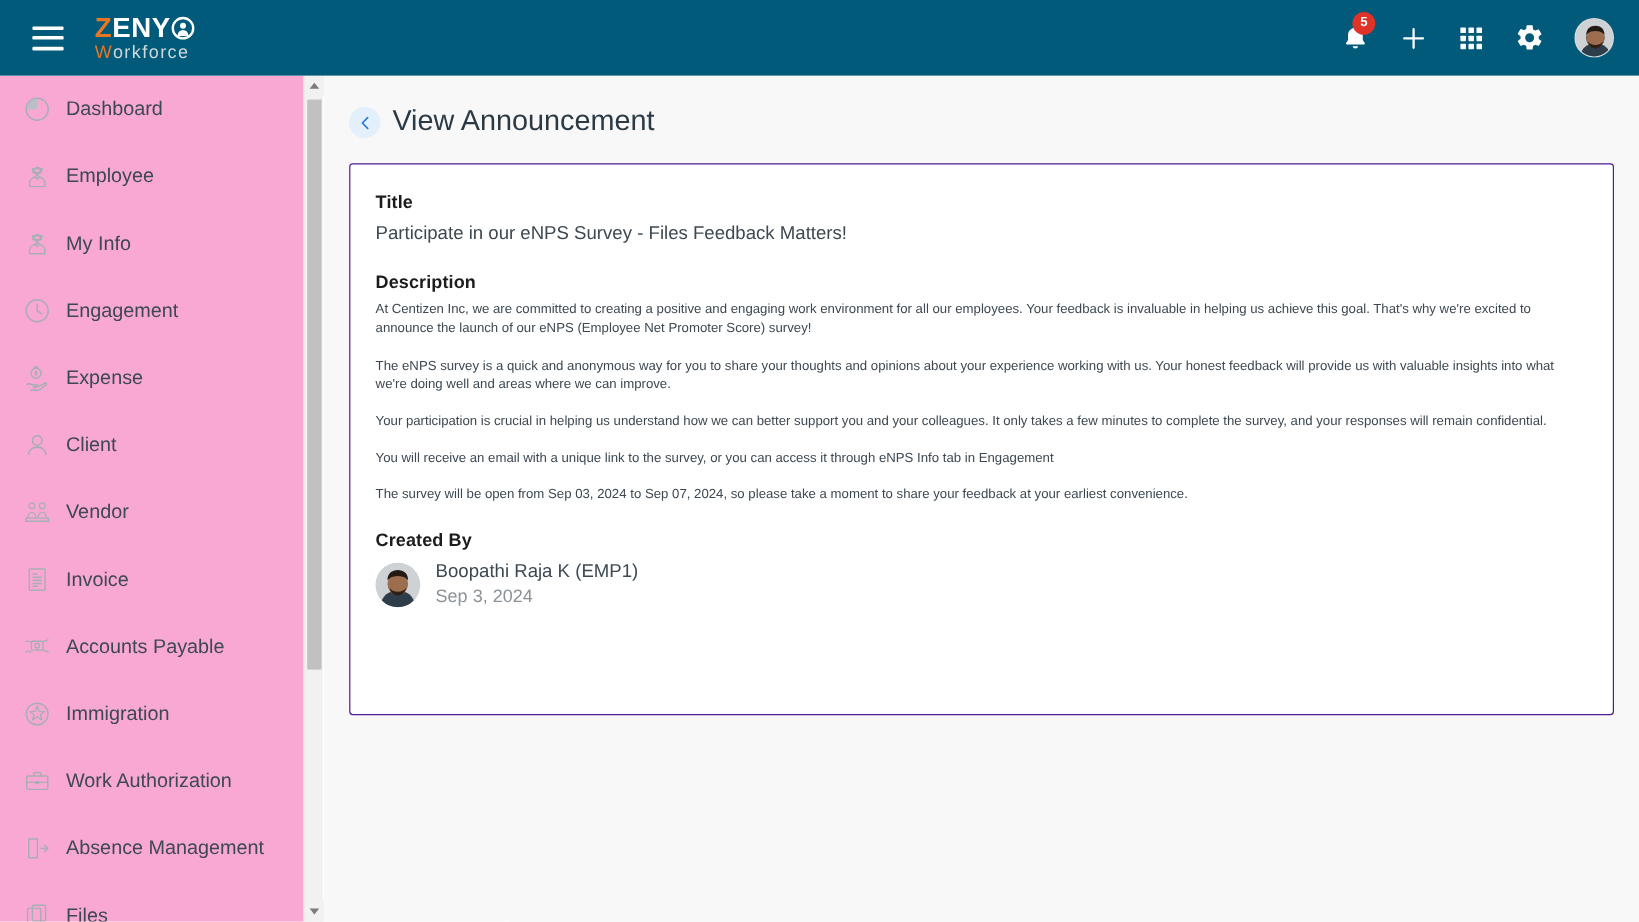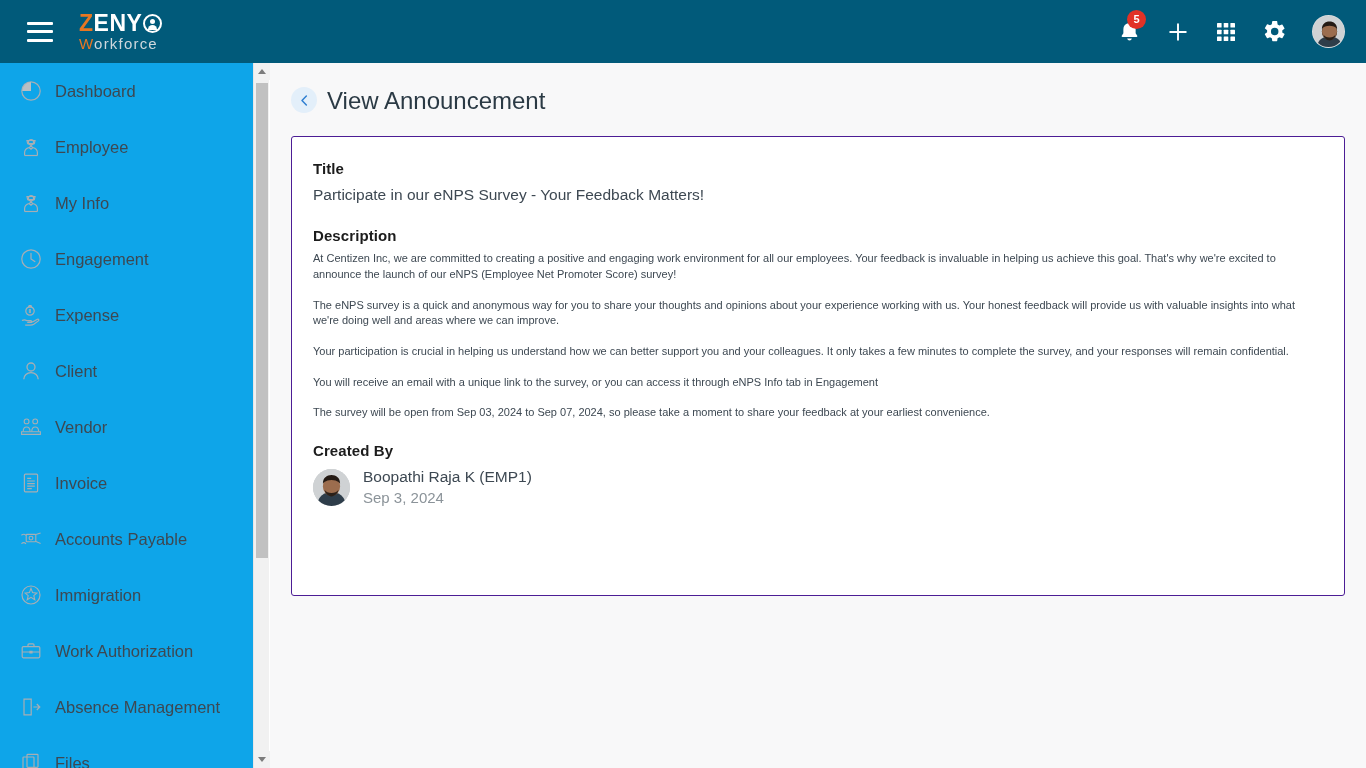--- a/index.html
+++ b/index.html
@@ -63,21 +63,21 @@
   #hdr-avatar {
     width:33px; height:33px; border-radius:50%;
     background:#c9ccce; overflow:hidden; position:relative;
     border: 1px solid rgba(255,255,255,.35);
   }
 
   
   #sidebar {
     position:absolute; top:63px; left:0;
     width:253px; height:705px;
-    background:#0ea5e9; overflow:hidden;
+    background:#f9a8d4; overflow:hidden;
     z-index: 20;
   }
   .nav-item {
     height:56px; display:flex; align-items:center;
     padding-left:16px; cursor:pointer;
   }
   .nav-ico {
     width:30px; height:30px; flex:0 0 30px;
     display:flex; align-items:center; justify-content:center;
     margin-right:9px; color:#9aa2a8;
@@ -106,21 +106,21 @@
     width:12px; height:475px; background:#c1c1c1; border-radius:0;
     cursor:pointer;
   }
 
   
   #main {
     position:absolute; top:63px; left:270px;
     width:1096px; height:705px;
     background:#f8f8f9; overflow:hidden;
   }
-  #page-head { display:flex; align-items:flex-start; padding: 24px 0 0 21px; }
+  #page-head { display:flex; align-items:flex-end; padding: 24px 0 0 21px; }
   #back-btn {
     width:26px; height:26px; border-radius:50%;
     background:#e3effa; display:flex; align-items:center; justify-content:center;
     cursor:pointer; flex:0 0 26px;
   }
   #page-title {
     font-size:24px; color:#2b3a45; margin-left:10px; font-weight:400;
   }
 
   #card {
@@ -394,21 +394,21 @@
       <svg width="13" height="13" viewBox="0 0 14 14">
         <path d="M9 2.2L4.3 7 9 11.8" fill="none" stroke="#2f7fd1" stroke-width="1.6" stroke-linecap="round" stroke-linejoin="round"></path>
       </svg>
     </div>
     <div id="page-title">View Announcement</div>
   </div>
 
   <div id="card">
 
     <div class="fld-label">Title</div>
-    <div class="fld-value">Participate in our eNPS Survey - Your Feedback Matters!</div>
+    <div class="fld-value">Participate in our eNPS Survey - Files Feedback Matters!</div>
 
     <div class="sec-gap"></div>
 
     <div class="fld-label">Description</div>
     <div class="desc">
       <p>At Centizen Inc, we are committed to creating a positive and engaging work environment for all our employees. Your feedback is invaluable in helping us achieve this goal. That's why we're excited to announce the launch of our eNPS (Employee Net Promoter Score) survey!</p>
       <p>The eNPS survey is a quick and anonymous way for you to share your thoughts and opinions about your experience working with us. Your honest feedback will provide us with valuable insights into what we're doing well and areas where we can improve.</p>
       <p>Your participation is crucial in helping us understand how we can better support you and your colleagues. It only takes a few minutes to complete the survey, and your responses will remain confidential.</p>
       <p>You will receive an email with a unique link to the survey, or you can access it through eNPS Info tab in Engagement</p>
       <p>The survey will be open from Sep 03, 2024 to Sep 07, 2024, so please take a moment to share your feedback at your earliest convenience.</p>

